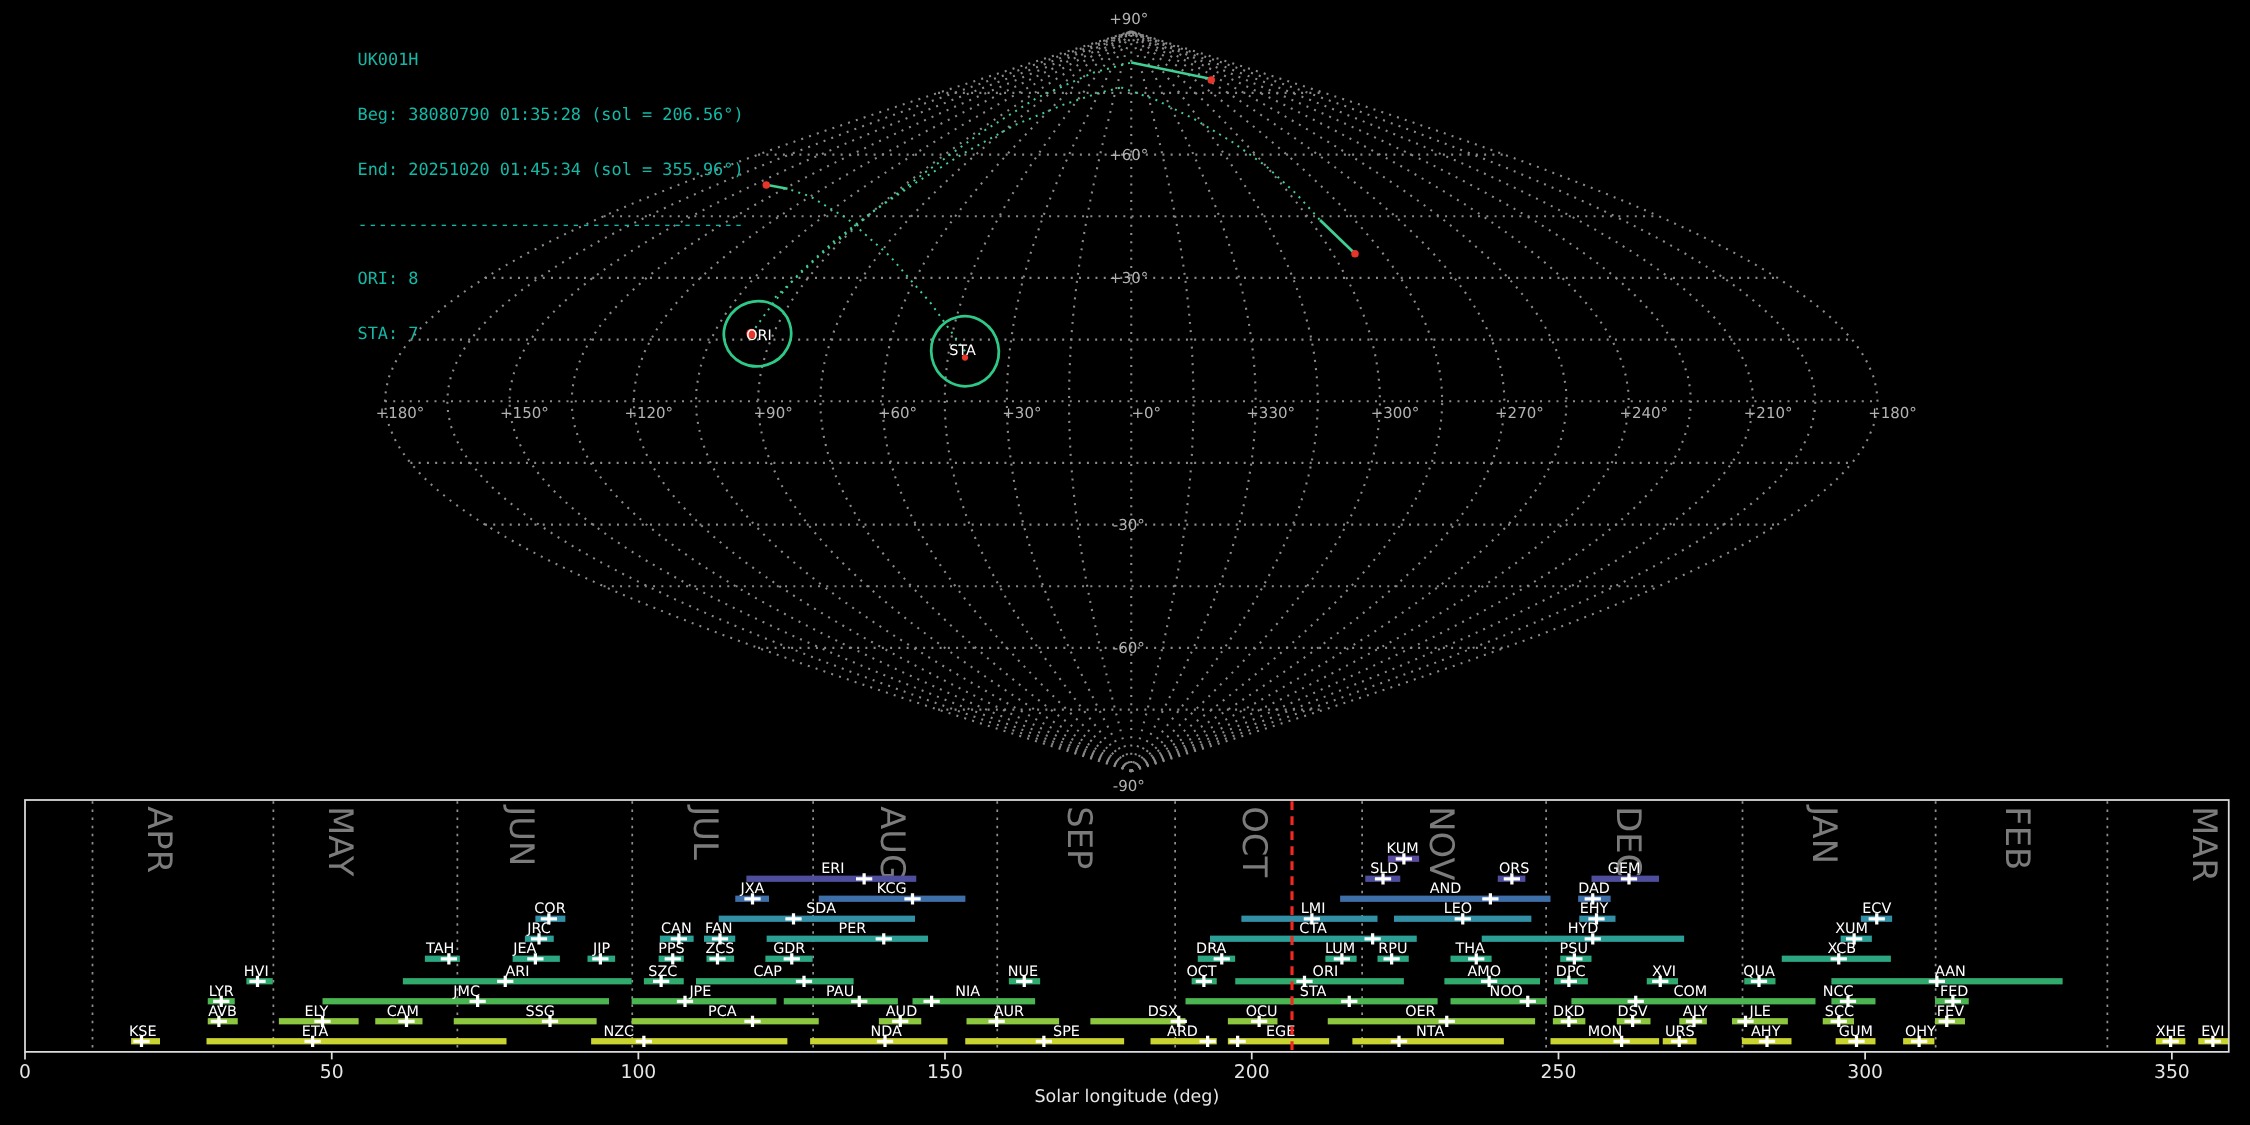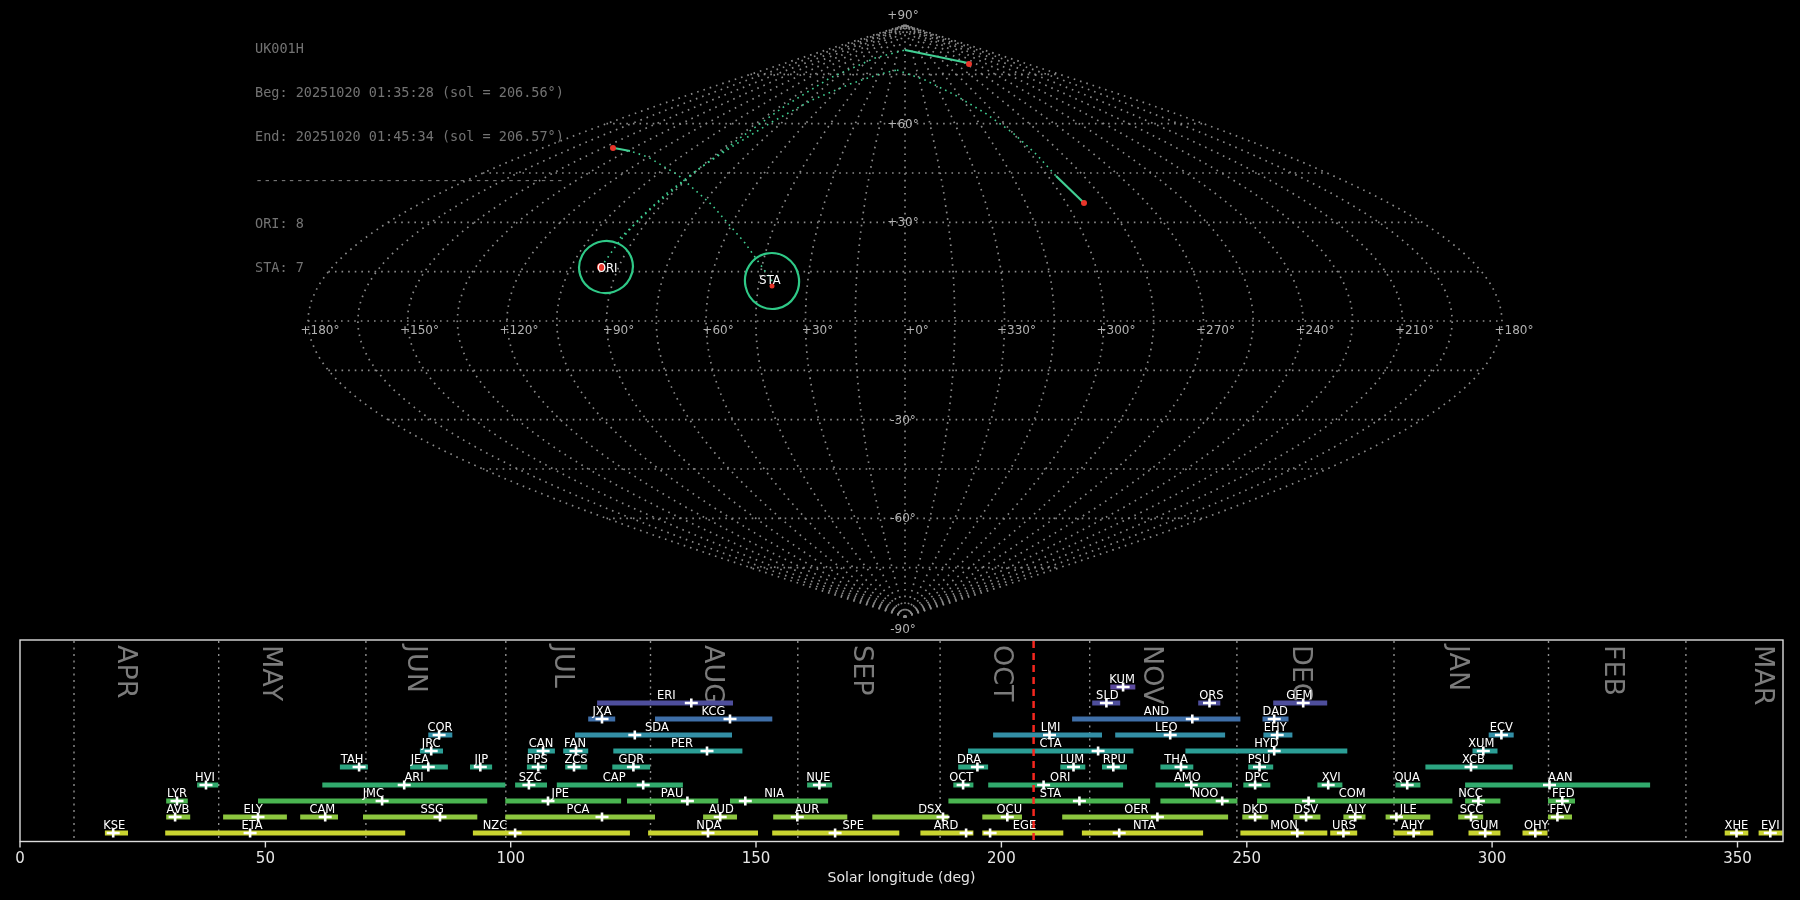--- a/index.html
+++ b/index.html
@@ -1,19 +1,19 @@
 <!DOCTYPE html>
 <html><head>
 <meta charset="utf-8">
 <style>
   html,body{margin:0;padding:0;background:#000;}
   #stage{position:relative;width:1800px;height:900px;background:#000;overflow:hidden;
          font-family:"DejaVu Sans",sans-serif;}
   #scene{position:absolute;left:0;top:0;}
-  #header-block{position:absolute;left:255px;top:12px;color:#737373;
+  #header-block{position:absolute;left:286px;top:12px;color:#14b8a6;
                 font-family:"DejaVu Sans Mono",monospace;font-size:13.5px;line-height:14.6px;
                 white-space:pre;}
   #header-block .hline{height:14.6px;}
 </style>
 </head>
 <body>
 
 <div id="stage">
   <svg id="scene" width="1800" height="900" viewBox="0 0 1800 900">
       <g stroke="#9a9a9a" stroke-width="1.7" stroke-dasharray="1.6 5" fill="none" opacity="0.9">
@@ -405,19 +405,19 @@
         <text x="1246.8" y="862.5" text-anchor="middle" fill="#e6e6e6" font-size="15px" font-family="&quot;DejaVu Sans&quot;,sans-serif">250</text>
         <line x1="1492.1" y1="841.5" x2="1492.1" y2="847.5" stroke="#dcdcdc" stroke-width="1.4"></line>
         <text x="1492.1" y="862.5" text-anchor="middle" fill="#e6e6e6" font-size="15px" font-family="&quot;DejaVu Sans&quot;,sans-serif">300</text>
         <line x1="1737.5" y1="841.5" x2="1737.5" y2="847.5" stroke="#dcdcdc" stroke-width="1.4"></line>
         <text x="1737.5" y="862.5" text-anchor="middle" fill="#e6e6e6" font-size="15px" font-family="&quot;DejaVu Sans&quot;,sans-serif">350</text>
         <text x="901.5" y="881.5" text-anchor="middle" fill="#e6e6e6" font-size="14px" font-family="&quot;DejaVu Sans&quot;,sans-serif">Solar longitude (deg)</text>
       </g>
     </svg>
   <div id="header-block">
     <div class="hline">UK001H</div>
-    <div class="hline">Beg: 20251020 01:35:28 (sol = 206.56°)</div>
-    <div class="hline">End: 20251020 01:45:34 (sol = 206.57°)</div>
+    <div class="hline">Beg: 38080790 01:35:28 (sol = 206.56°)</div>
+    <div class="hline">End: 20251020 01:45:34 (sol = 355.96°)</div>
     <div class="hline">--------------------------------------</div>
     <div class="hline">ORI: 8</div>
     <div class="hline">STA: 7</div>
   </div>
 </div>
 
 </body></html>

